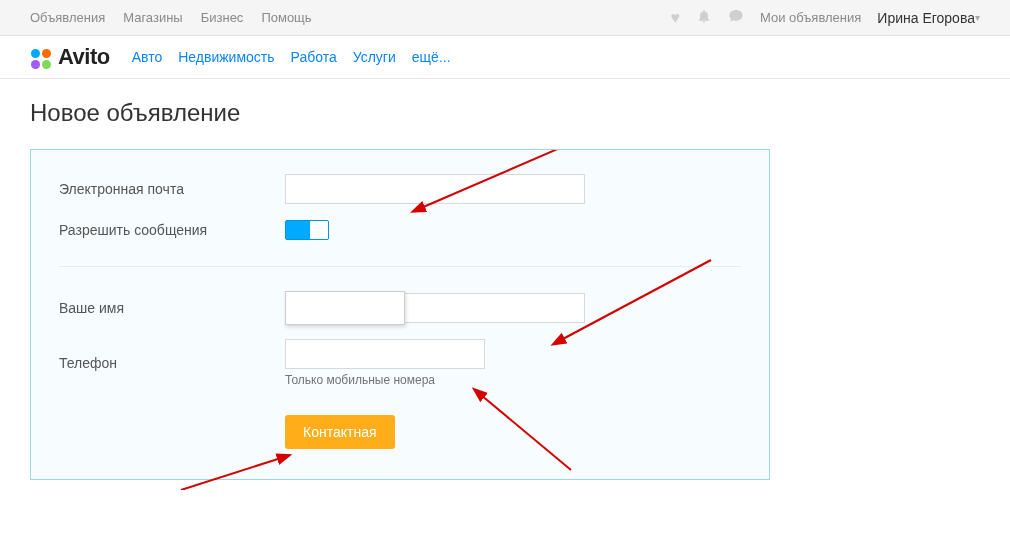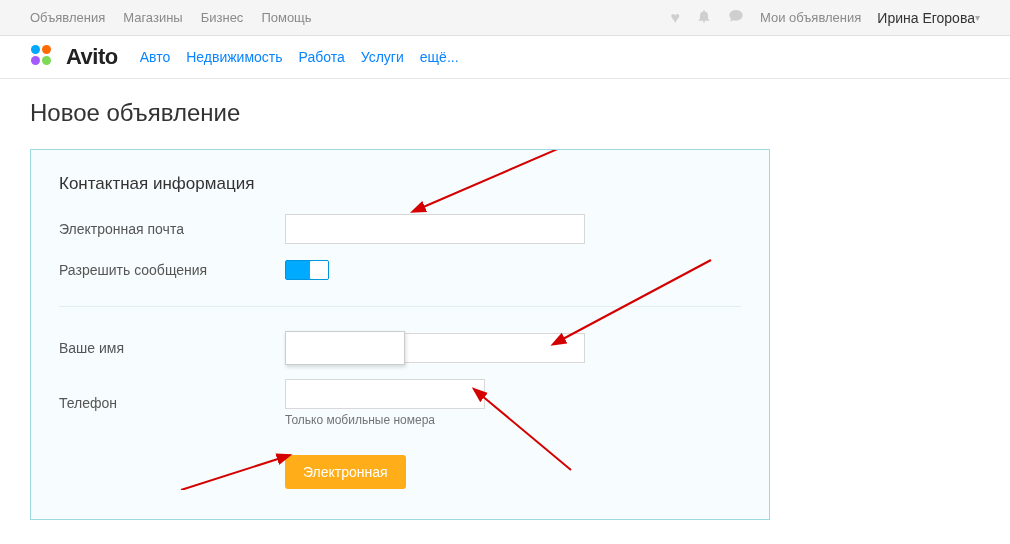--- a/index.html
+++ b/index.html
@@ -7,21 +7,21 @@
   .topbar { background: #f5f5f5; border-bottom: 1px solid #e0e0e0; height: 36px; display: flex; align-items: center; padding: 0 30px; }
   .topbar-left { display: flex; gap: 18px; }
   .topbar-left a { color: #8a8a8a; text-decoration: none; font-size: 13px; }
   .topbar-right { margin-left: auto; display: flex; align-items: center; gap: 16px; }
   .topbar-right a { color: #8a8a8a; text-decoration: none; font-size: 13px; }
   .icon-heart, .icon-bell, .icon-chat { color: #cfcfcf; font-size: 16px; }
   .user-drop { display: flex; align-items: center; }
   .chevron { color: #aaa; font-size: 10px; }
 
   .mainbar { display: flex; align-items: center; padding: 8px 30px; border-bottom: 1px solid #e8e8e8; }
-  .logo { display: flex; align-items: flex-start; gap: 14px; margin-right: 22px; }
+  .logo { display: flex; align-items: flex-end; gap: 6px; margin-right: 22px; }
   .logo-dots { position: relative; width: 22px; height: 22px; }
   .dot { position: absolute; width: 9px; height: 9px; border-radius: 50%; }
   .d1 { background: #00a8ff; top: 1px; left: 1px; }
   .d2 { background: #ff6a00; top: 1px; right: 1px; }
   .d3 { background: #a259ff; bottom: 1px; left: 1px; }
   .d4 { background: #7ed957; bottom: 1px; right: 1px; }
   .logo-text { font-size: 22px; font-weight: 700; color: #222; letter-spacing: -0.5px; }
   .catnav { display: flex; gap: 16px; }
   .catnav a { color: #0a84ff; text-decoration: none; font-size: 14px; }
 
@@ -96,21 +96,20 @@
     <a href="#">Работа</a>
     <a href="#">Услуги</a>
     <a href="#">ещё...</a>
   </div>
 </div>
 
 <div class="container">
   <h1 class="page-title">Новое объявление</h1>
 
   <div class="form-box">
-    <div class="section-title">Контактная информация</div>
 
     <div class="form-row">
       <div class="form-label">Электронная почта</div>
       <input type="text" class="text-input" value="" style="">
     </div>
 
     <div class="form-row">
       <div class="form-label">Разрешить сообщения</div>
       <div class="toggle">
         <div class="toggle-knob"></div>
@@ -130,21 +129,21 @@
     <div class="form-row" style="margin-bottom:4px;">
       <div class="form-label">Телефон</div>
       <div>
         <input type="text" class="text-input phone-input" value="" style="">
         <div class="hint">Только мобильные номера</div>
       </div>
     </div>
 
     <div class="form-row" style="margin-top:28px; margin-bottom:0;">
       <div class="form-label"></div>
-      <button class="btn-continue">Электронная</button>
+      <button class="btn-continue">Контактная</button>
     </div>
 
     <svg class="arrows-layer" width="740" height="340">
       <defs>
         <marker id="ah" markerWidth="10" markerHeight="10" refX="2" refY="3" orient="auto">
           <path d="M0,0 L0,6 L8,3 z" fill="#d40000"></path>
         </marker>
       </defs>
 
       <line x1="640" y1="-50" x2="390" y2="58" stroke="#d40000" stroke-width="2" marker-end="url(#ah)"></line>

